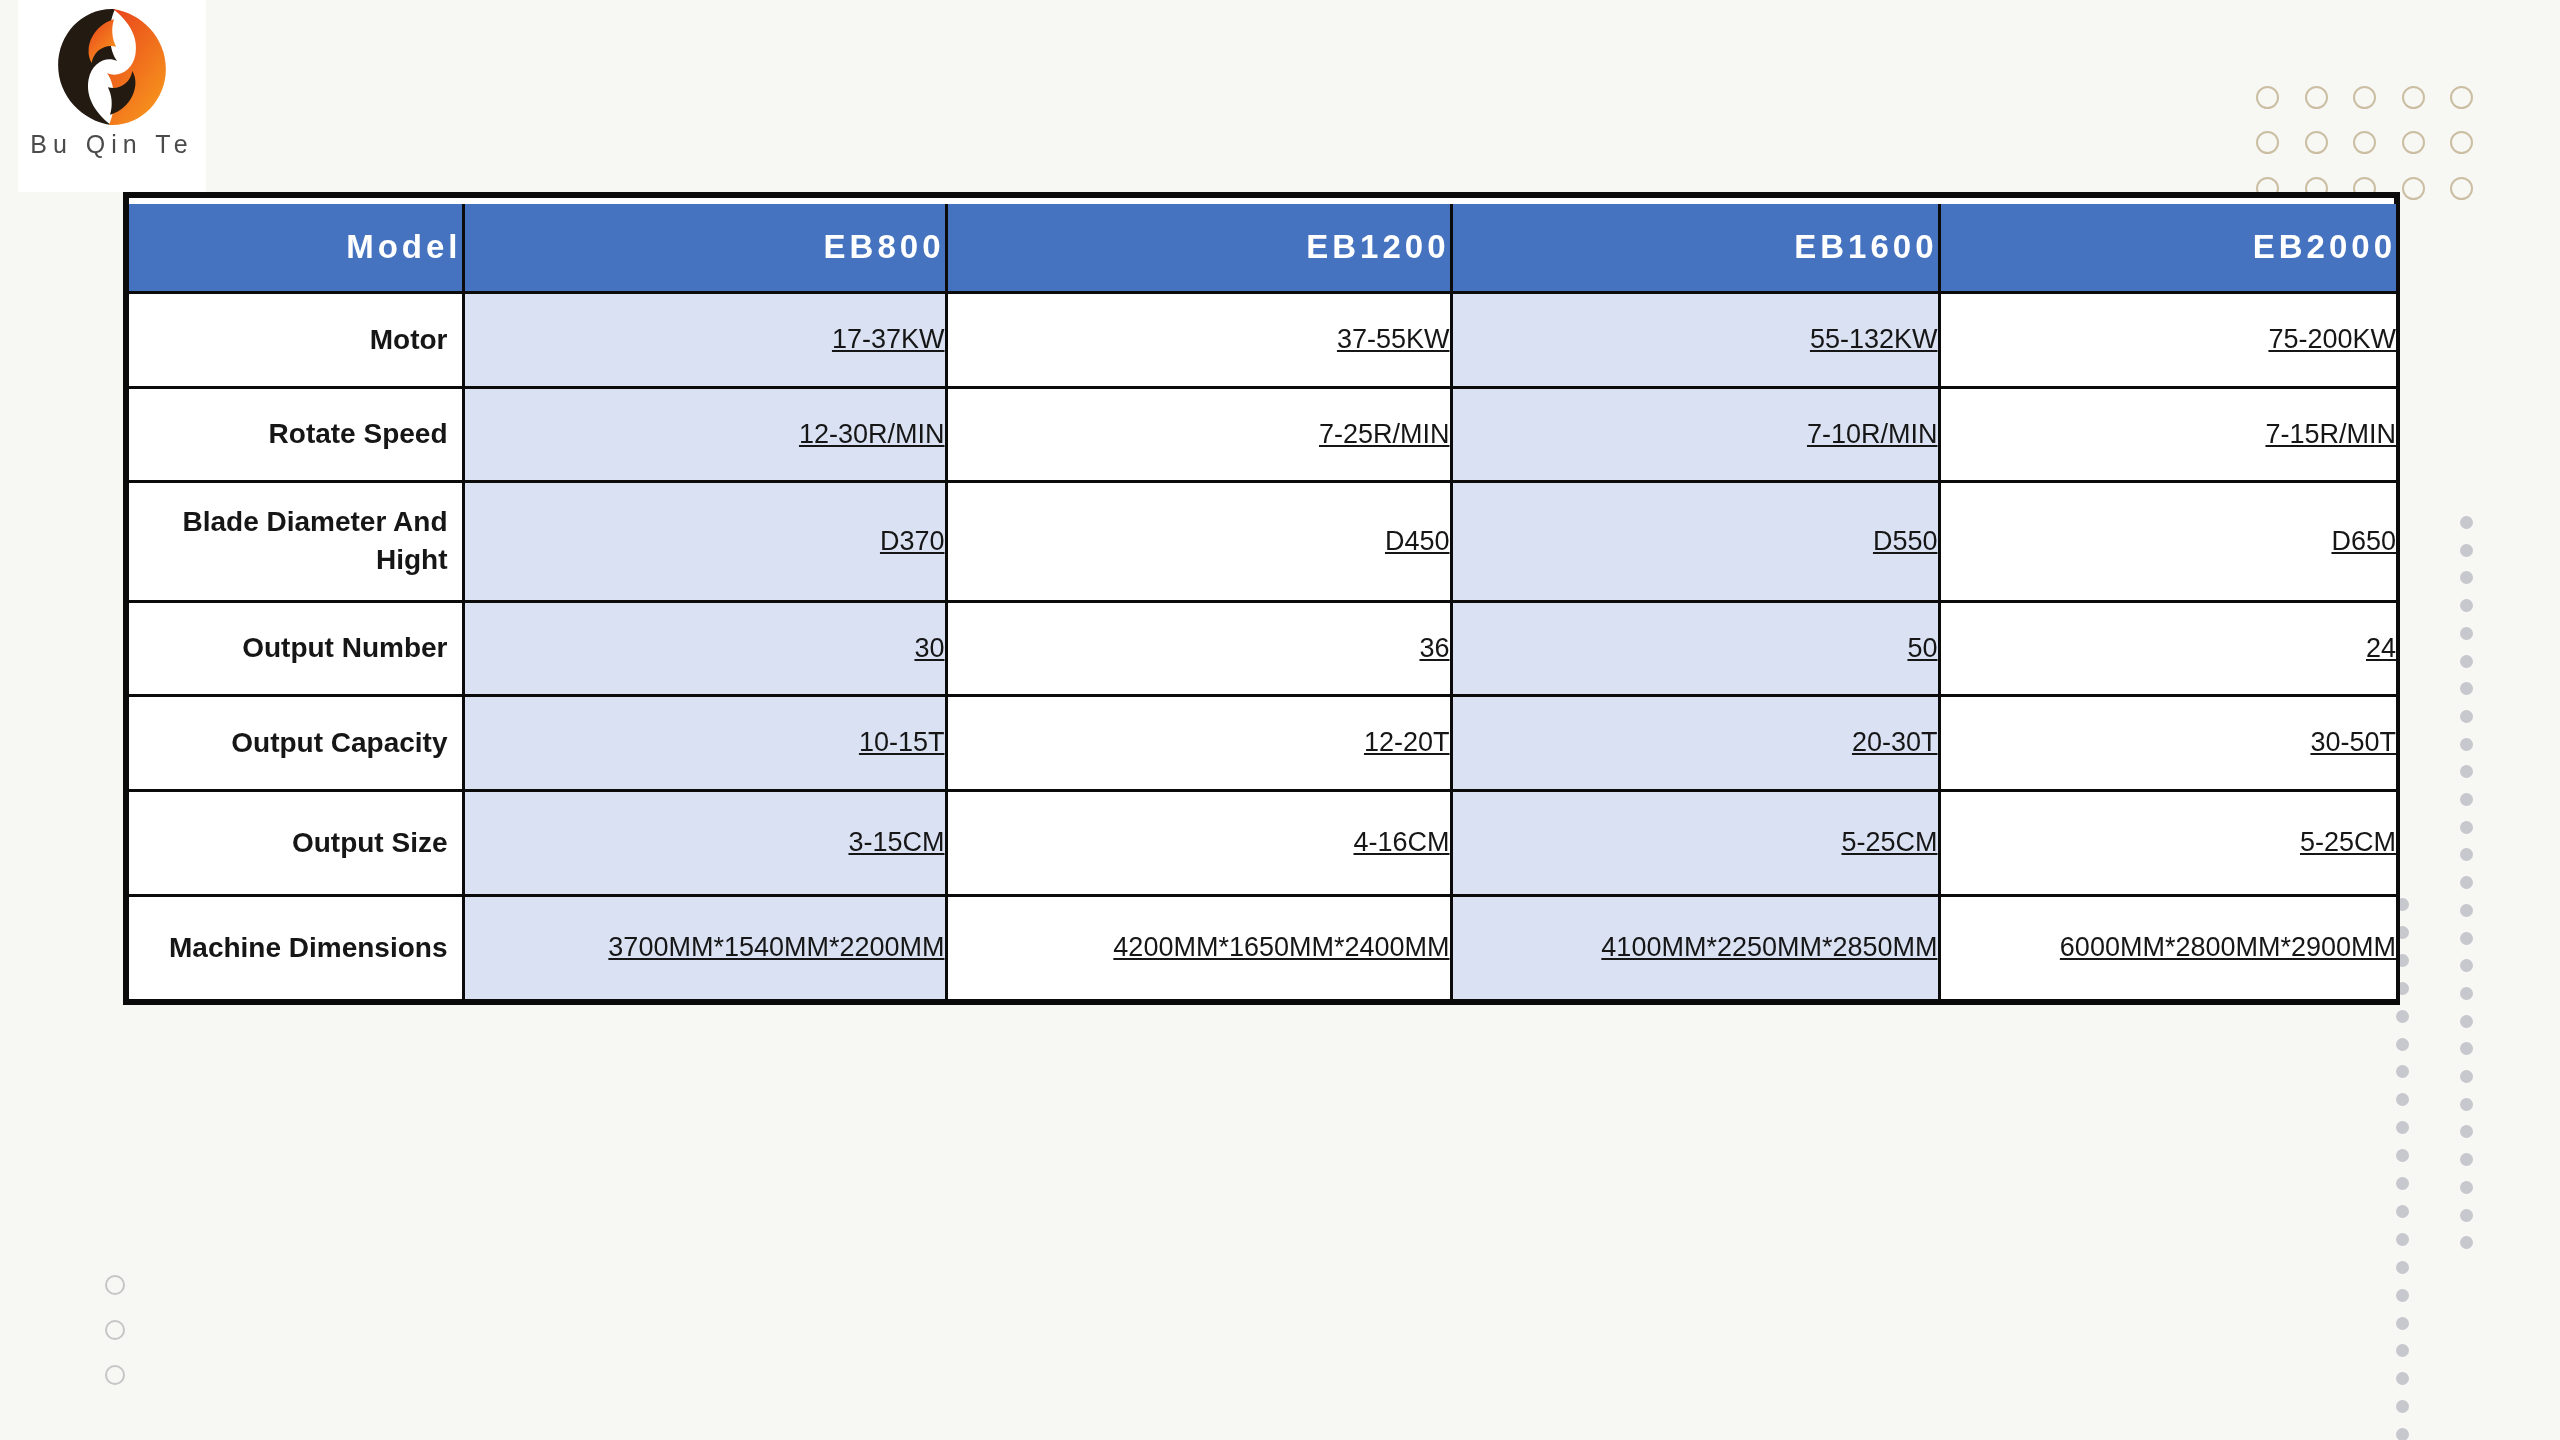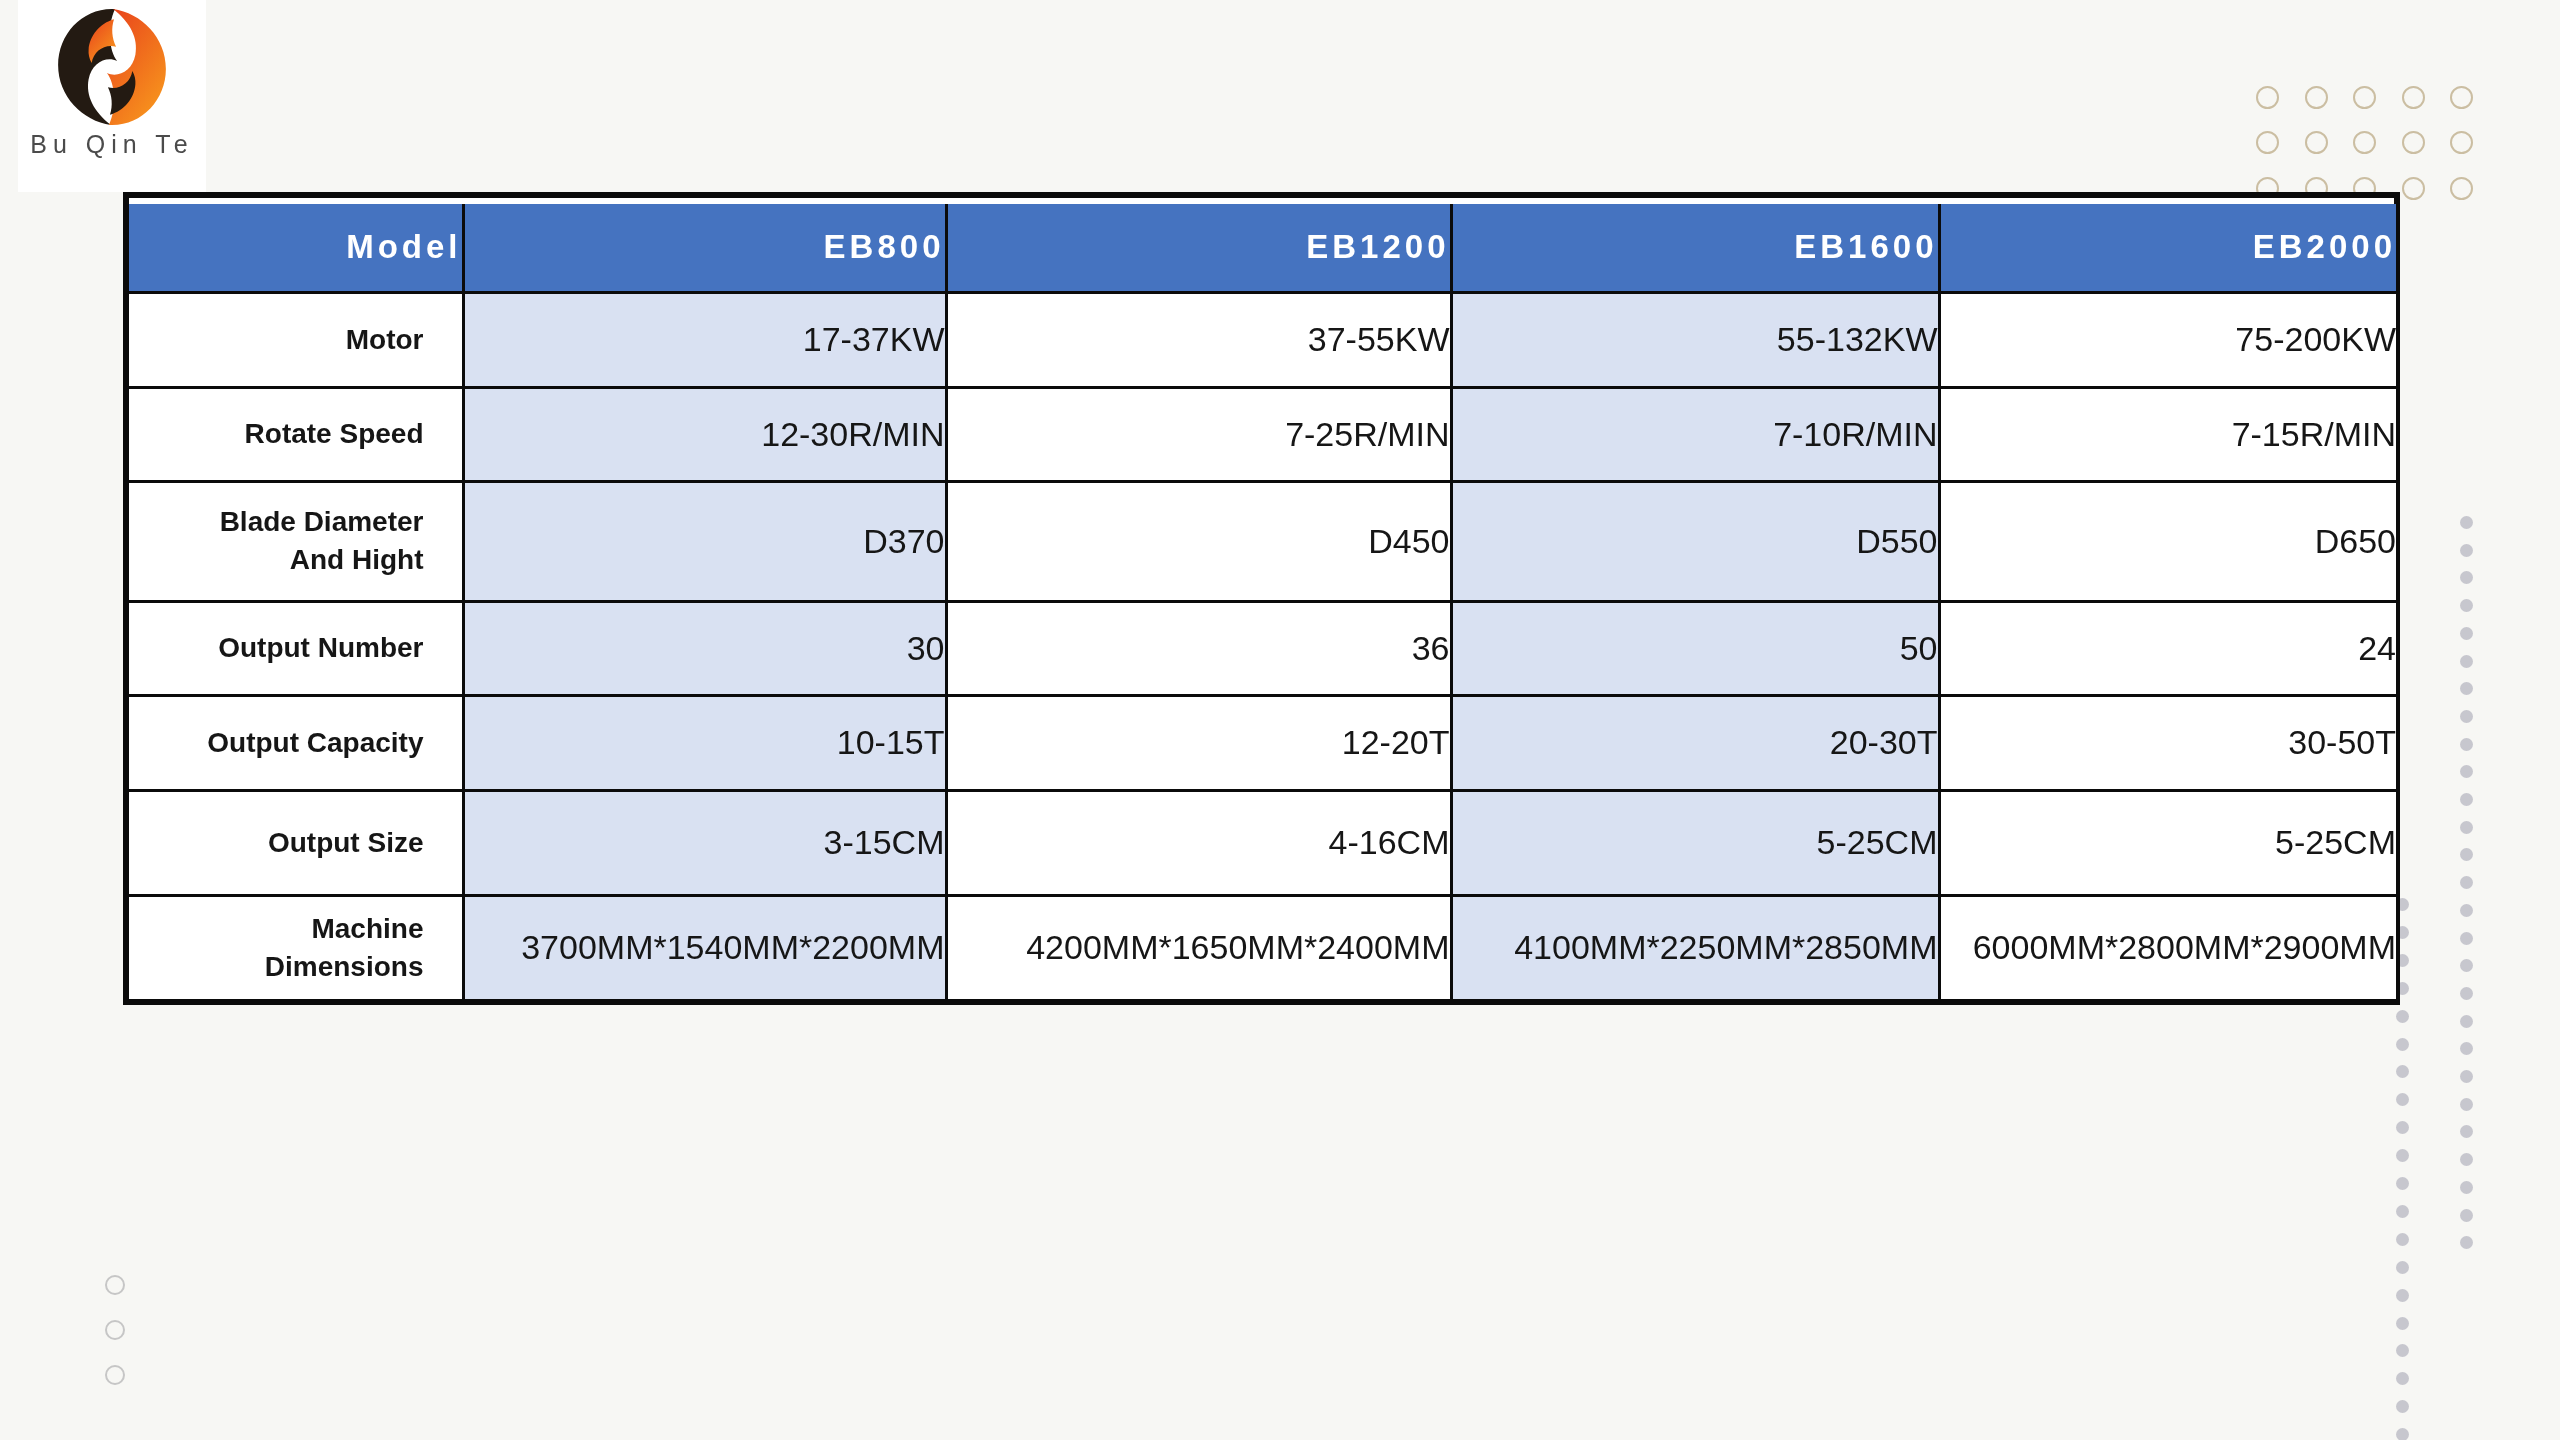--- a/index.html
+++ b/index.html
@@ -53,23 +53,23 @@
   table.spec tr>*:first-child{border-left:none;}
   table.spec tr>*:last-child{border-right:none;}
   table.spec thead th{border-top:none;}
   table.spec tbody tr:last-child td{border-bottom:none;}
   table.spec thead th{
     height:88px;background:var(--header-blue);color:#FFFFFF;
     font-size:33px;font-weight:bold;letter-spacing:4px;
   }
   td.c-label{
     background:var(--cell-white);font-size:28px;font-weight:bold;
-    color:var(--value-text);padding:0 38px;line-height:1.35;
-  }
-  td.c-val{font-size:34px;color:var(--value-text);background:var(--cell-white);}
+    color:var(--value-text);padding:0 14px;line-height:1.35;
+  }
+  td.c-val{font-size:27px;color:var(--value-text);background:var(--cell-white);text-decoration:underline;}
   td.c-val.shade{background:var(--cell-light-blue);}
   tbody tr:nth-child(1){height:95px;}
   tbody tr:nth-child(2){height:94px;}
   tbody tr:nth-child(3){height:120px;}
   tbody tr:nth-child(4){height:94px;}
   tbody tr:nth-child(5){height:95px;}
   tbody tr:nth-child(6){height:105px;}
   tbody tr:nth-child(7){height:104px;}
   tbody tr:nth-child(8){height:94px;}
   tbody tr:nth-child(9){height:117px;}

